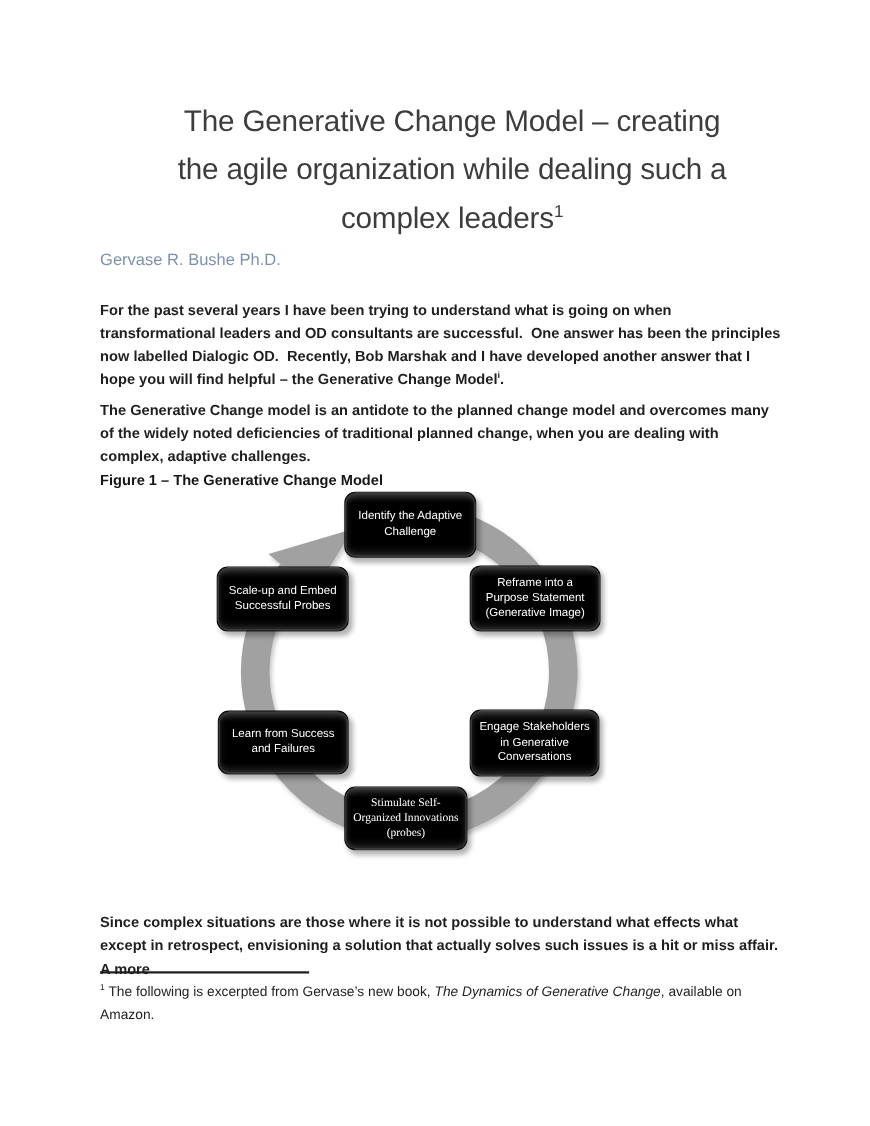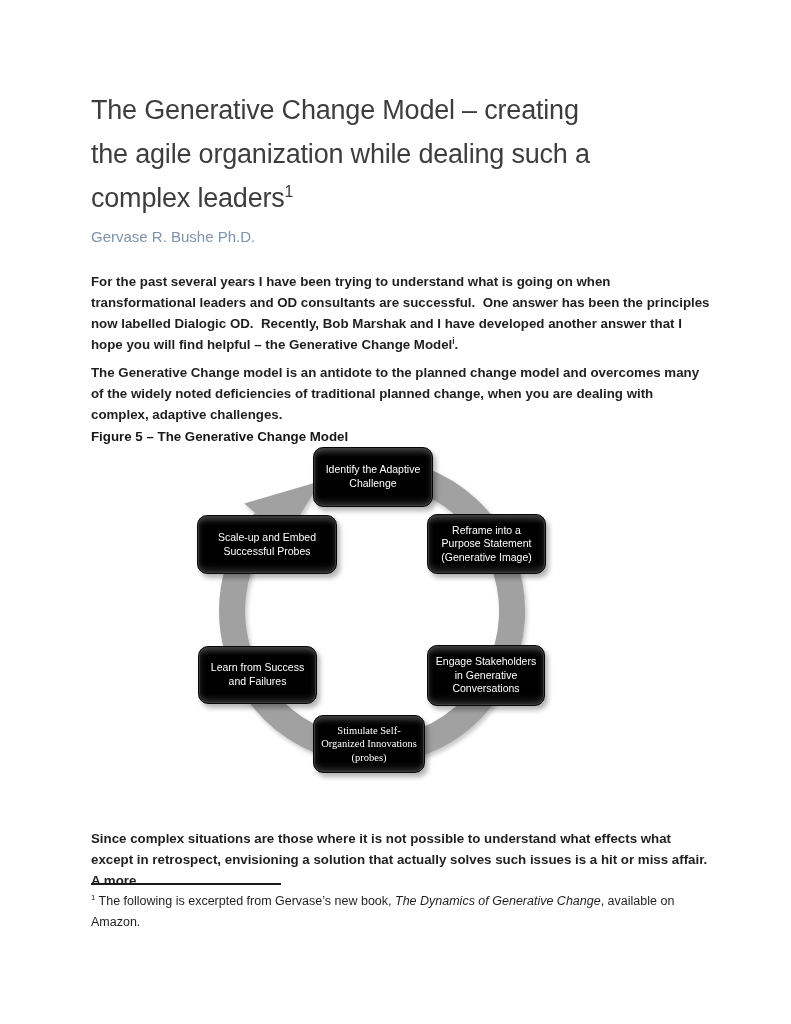--- a/index.html
+++ b/index.html
@@ -5,21 +5,21 @@
   html,body{margin:0;padding:0;background:#fff;}
   .page{
     position:relative;width:791px;height:1024px;background:#ffffff;
     font-family:"Liberation Sans", sans-serif;overflow:hidden;
   }
   .title{
     position:absolute;left:91px;top:88px;width:640px;
     font-size:27px;line-height:44px;color:#3d3d3d;font-weight:400;
     letter-spacing:-0.2px;
   }
-  .title .tline{white-space:nowrap;}
+  .title .tline{white-space:nowrap;text-align:center;}
   .title sup{font-size:0.58em;vertical-align:super;line-height:0;}
   .byline{
     position:absolute;left:91px;top:228px;font-size:15px;color:#7e92ab;
   }
   .para{
     position:absolute;left:91px;width:620px;
     font-size:13.3px;line-height:21px;color:#1f1f1f;
     white-space:pre-wrap;
     font-weight:bold;
   }
@@ -43,21 +43,21 @@
     background:linear-gradient(180deg,#2c2c2c 0%,#000 16%,#000 82%,#171717 100%);
     box-shadow: inset 0 0 0 1px #3c3c3c,
                 inset 0 0 7px rgba(255,255,255,0.22),
                 3px 4px 5px rgba(0,0,0,0.30);
   }
   .node-identify {left:133px;top:11px; width:120px;height:60px;}
   .node-reframe  {left:247px;top:78px; width:119px;height:60px;}
   .node-engage   {left:247px;top:209px;width:118px;height:61px;}
   .node-stimulate{left:133px;top:279px;width:112px;height:58px;font-family:Liberation Serif, serif;}
   .node-learn    {left:18px; top:210px;width:119px;height:58px;}
-  .node-scaleup  {left:17px; top:79px; width:140px;height:59px;}
+  .node-scaleup  {left:17px; top:79px; width:120px;height:59px;}
   
   .footnote-rule{
     position:absolute;left:91px;top:883px;width:190px;height:0;
     border-top:2px solid #1c1c1c;
   }
   .footnote{
     position:absolute;left:91px;top:891px;width:620px;
     font-size:12.5px;line-height:21px;color:#1f1f1f;white-space:pre-wrap;
   }
   .footnote sup{font-size:0.62em;vertical-align:super;line-height:0;}
@@ -73,21 +73,21 @@
     <div class="tline">the agile organization while dealing such a</div>
     <div class="tline"><span>complex leaders</span><sup>1</sup></div>
   </div>
 
   <div class="byline">Gervase R. Bushe Ph.D.</div>
 
   <div class="para p1"><span>For the past several years I have been trying to understand what is going on when transformational leaders and OD consultants are successful.  One answer has been the principles now labelled Dialogic OD.  Recently, Bob Marshak and I have developed another answer that I hope you will find helpful – the Generative Change Model</span><sup>i</sup><span>.</span></div>
 
   <div class="para p2">The Generative Change model is an antidote to the planned change model and overcomes many of the widely noted deficiencies of traditional planned change, when you are dealing with complex, adaptive challenges.</div>
 
-  <div class="figcaption">Figure 5 – The Generative Change Model</div>
+  <div class="figcaption">Figure 1 – The Generative Change Model</div>
 
   <div class="diagram">
     <svg class="cycle-svg" width="420" height="360" viewBox="0 0 420 360" aria-hidden="true">
       <path d="M 239.9 43.4 A 140 140 0 1 1 84.8 85.0" fill="none" stroke="#a1a1a1" stroke-width="26"></path>
       <polygon points="64.1,67.6 105.5,102.4 141,45" fill="#a1a1a1"></polygon>
     </svg>
     <div class="node node-identify">Identify the Adaptive Challenge</div>
     <div class="node node-engage">Engage Stakeholders in Generative Conversations</div>
     <div class="node node-reframe">Reframe into a Purpose Statement (Generative Image)</div>
     <div class="node node-stimulate">Stimulate Self-Organized Innovations (probes)</div>

